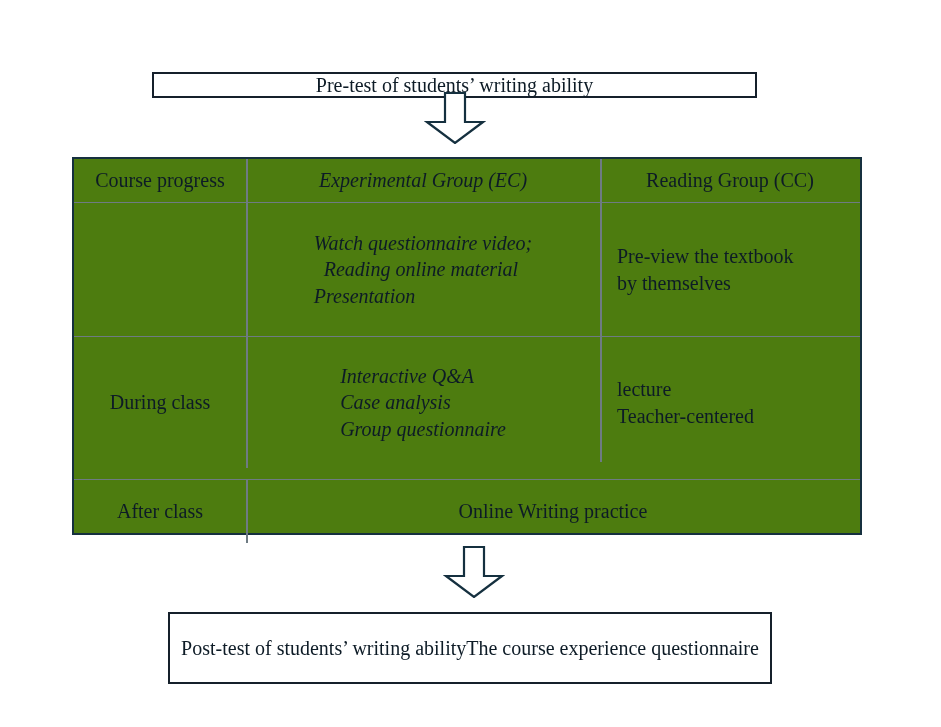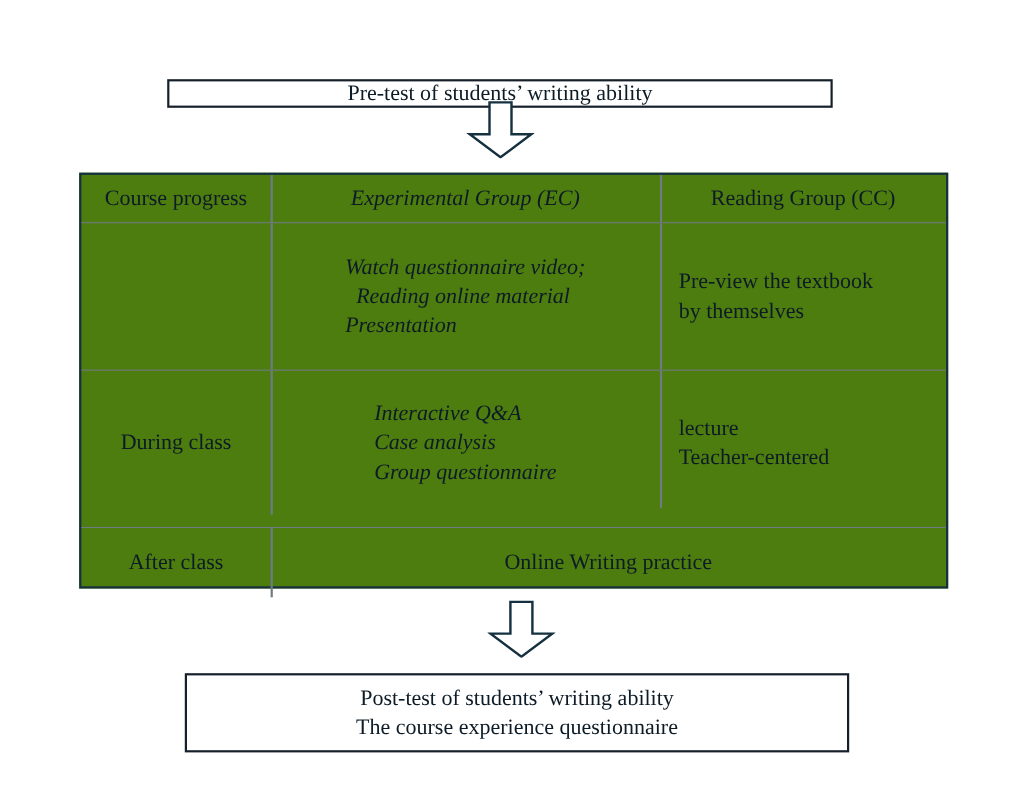--- a/index.html
+++ b/index.html
@@ -37,21 +37,21 @@
     font-size: 20px;
     margin-top: 24px;
   }
 
   #posttest-box {
     left: 168px;
     top: 612px;
     width: 604px;
     height: 72px;
     font-size: 20px;
-    flex-direction: column;
+    flex-direction: row;
   }
   #posttest-box .line { display: block; }
 
   
   .arrow {
     position: absolute;
     width: 62px;
     height: 52px;
   }
   #arrow-top   { left: 424px; top: 92px; }

